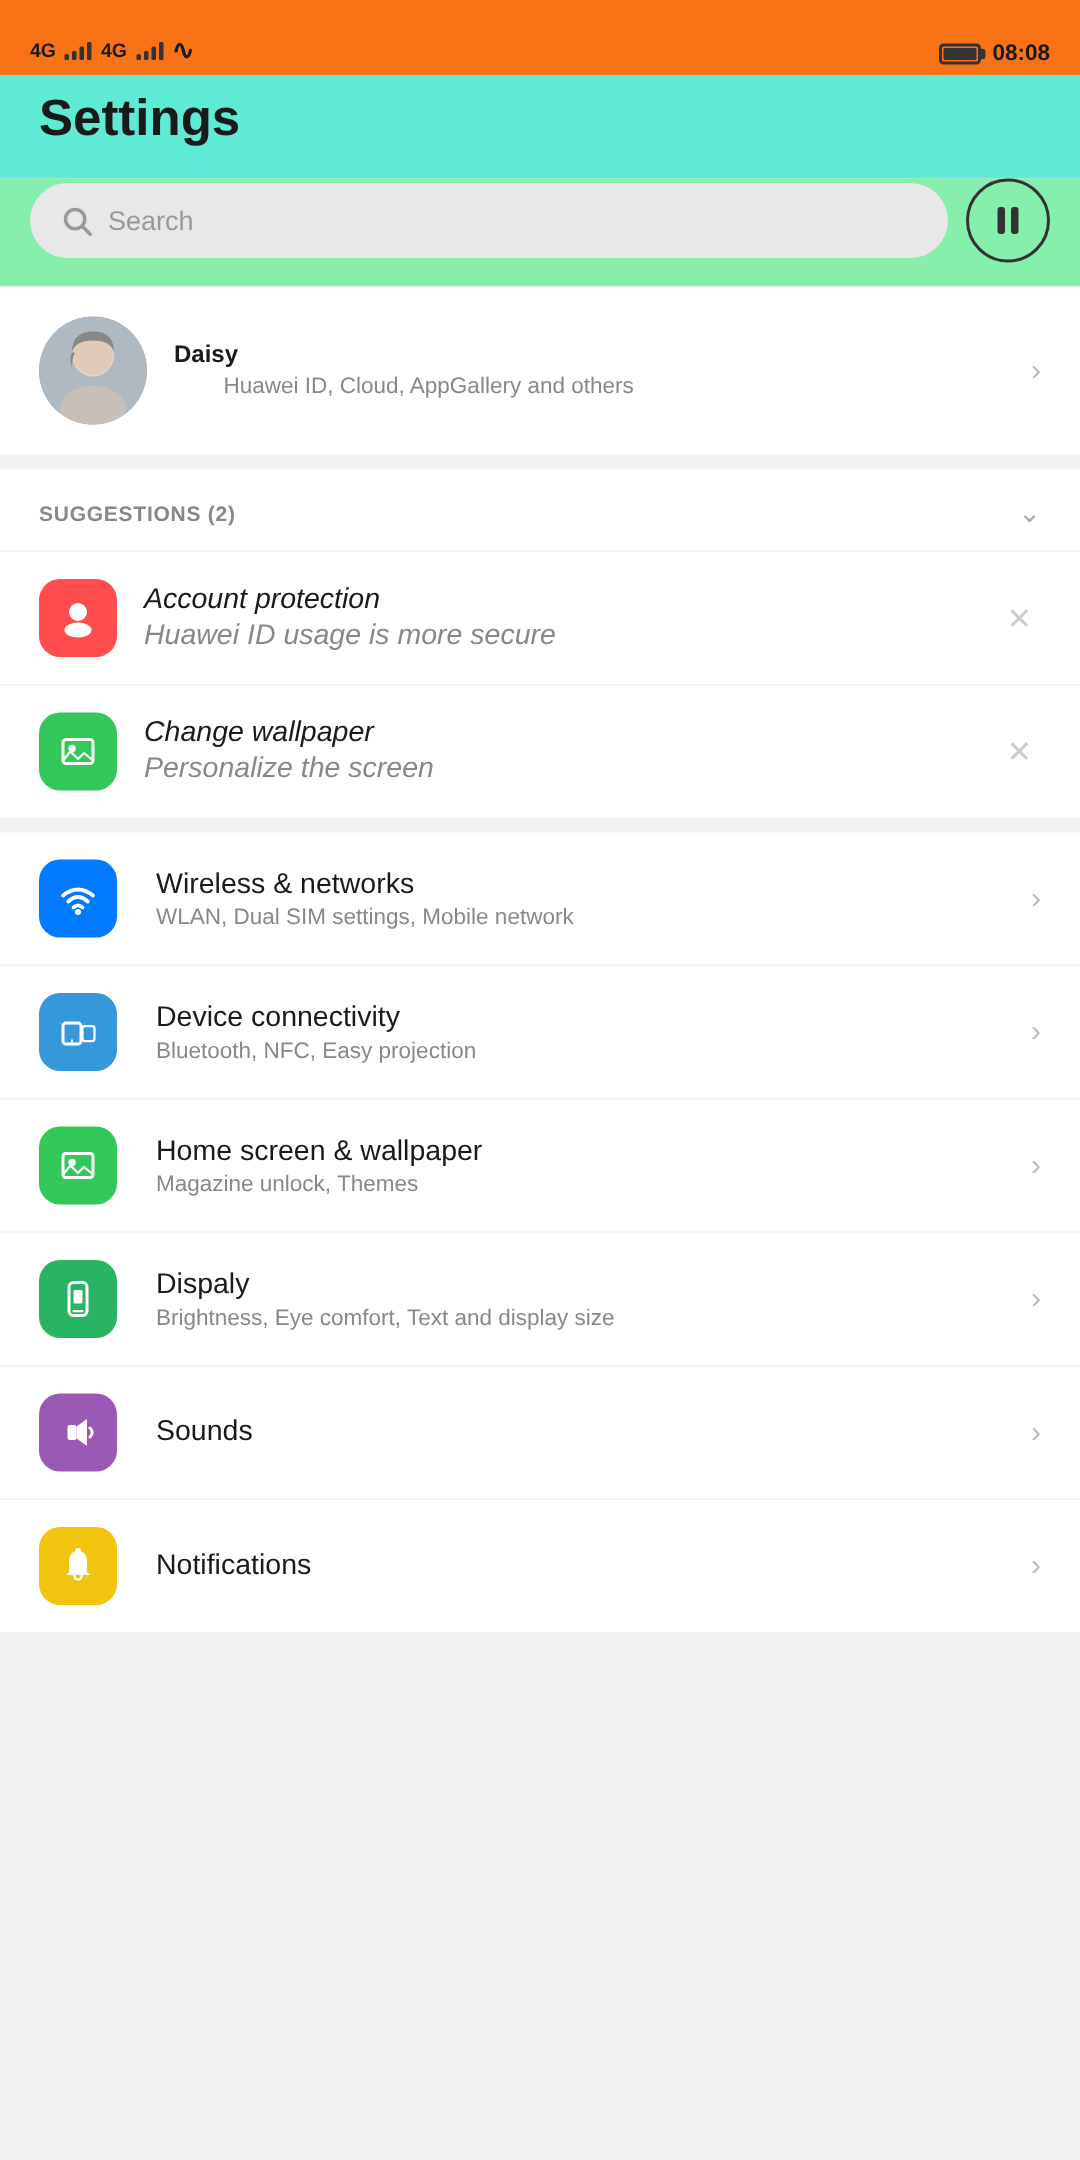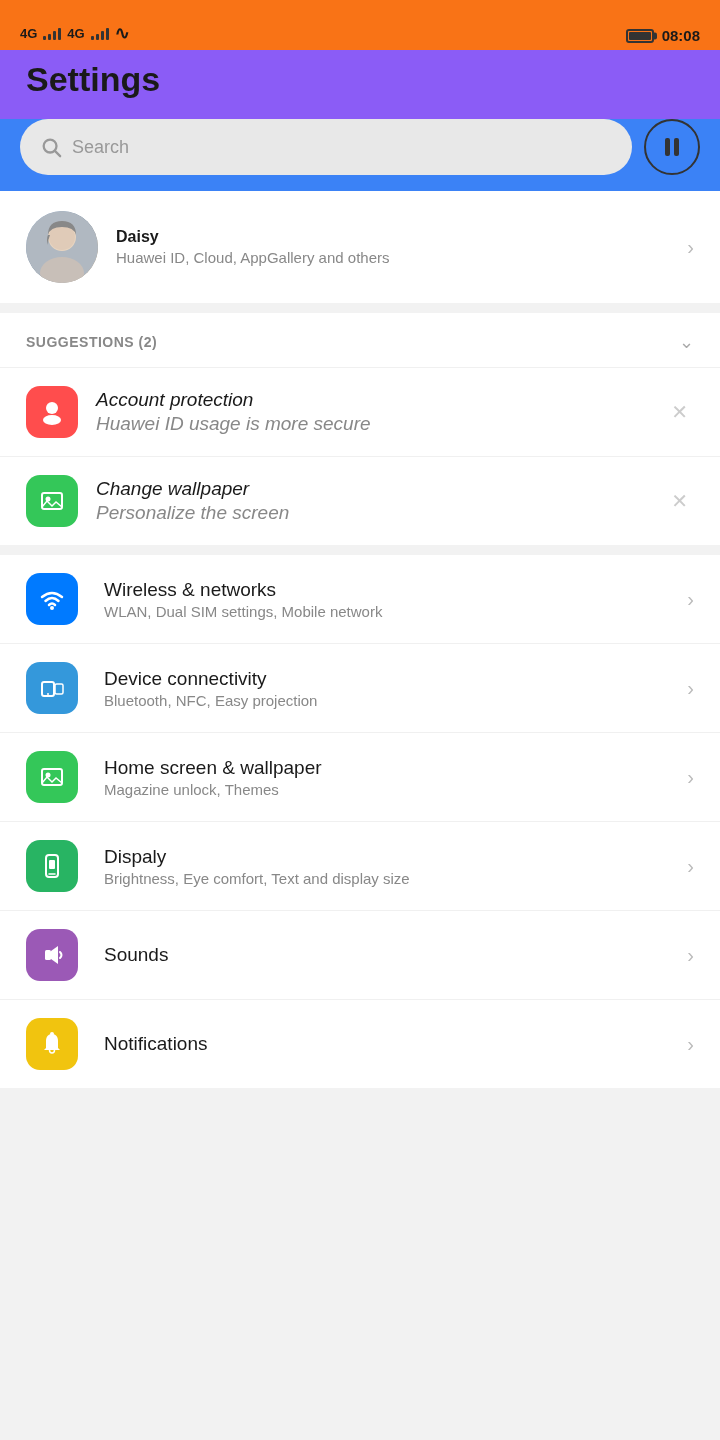--- a/index.html
+++ b/index.html
@@ -63,34 +63,35 @@
     }
     .battery-fill {
       width: 22px;
       height: 8px;
       background: #333;
       border-radius: 1px;
     }
 
     
     .header {
-      background: #8b5cf6;
+      background: #5eead4;
       padding: 10px 26px 20px;
     }
     .header-title {
       font-size: 34px;
       font-weight: 700;
       color: #1a1a1a;
     }
 
     
     .search-section {
       padding: 0 20px 16px;
-      background: #3b82f6;
-      display: flex;
+      background: #86efac;
+      display: flex;
+      align-items: center;
       gap: 12px;
     }
     .search-bar {
       flex: 1;
       display: flex;
       align-items: center;
       background: #e8e8e8;
       border-radius: 30px;
       padding: 14px 20px;
       gap: 10px;
@@ -157,20 +158,21 @@
     .profile-text { flex: 1; }
     .profile-name {
       font-size: 16px;
       font-weight: 700;
       color: #1a1a1a;
     }
     .profile-sub {
       font-size: 15px;
       color: #888;
       margin-top: 3px;
+      margin-left: 33px;
     }
     .chevron {
       color: #bbb;
       font-size: 20px;
     }
 
     
     .suggestions-header {
       display: flex;
       align-items: center;

